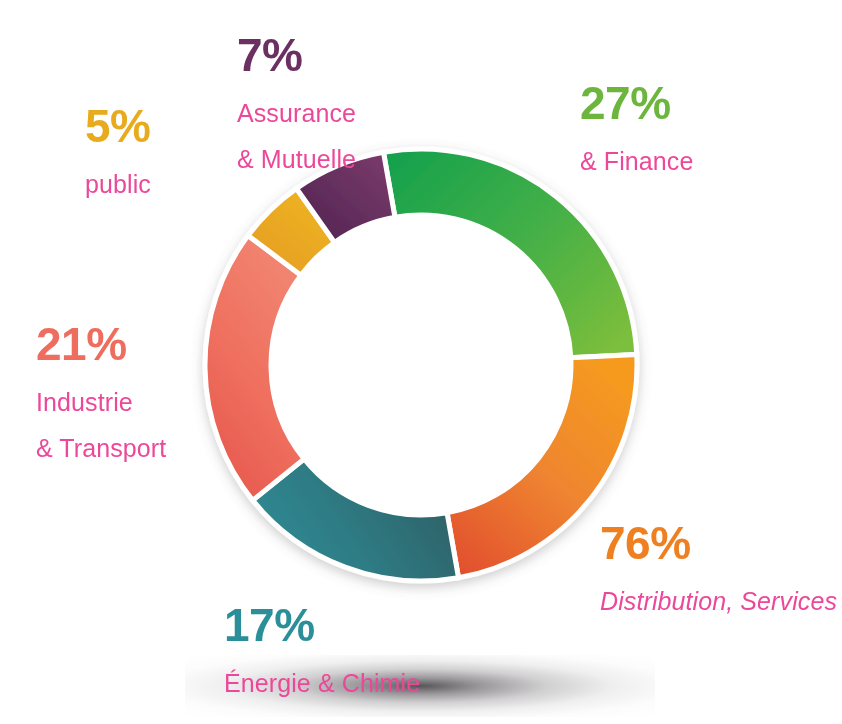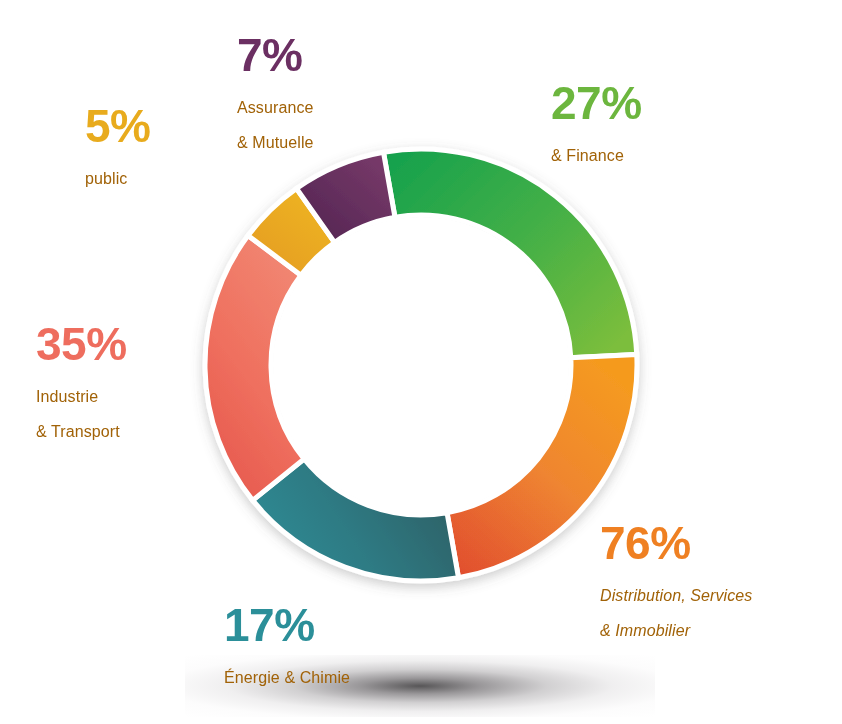--- a/index.html
+++ b/index.html
@@ -48,29 +48,29 @@
     white-space: pre-line;
   }
   .pct {
     font-size: 46px;
     font-weight: bold;
     letter-spacing: -0.5px;
     display: block;
     margin: 0 0 5px 0;
   }
   .cap {
-    font-size: 16px;
+    font-size: 25px;
     font-weight: normal;
-    color: #a16207;
+    color: #ec4899;
     line-height: 1.18;
     display: block;
     letter-spacing: 0.1px;
   }
 
-  #label-banque      { left: 551px; top: 64px;  }
+  #label-banque      { left: 580px; top: 64px;  }
   #label-distribution{ left: 600px; top: 504px; }
   #label-energie     { left: 224px; top: 586px; }
   #label-industrie   { left: 36px;  top: 305px; }
   #label-secteur     { left: 85px;  top: 87px;  }
   #label-assurance   { left: 237px; top: 16px;  }
 
   #label-distribution .cap { white-space: nowrap; font-style: italic; }
   #label-energie .cap      { white-space: nowrap; }
   #label-industrie .cap    { white-space: pre-line; }
 </style>
@@ -138,30 +138,29 @@
   </div>
 
   <div class="label" id="label-banque">
     <span class="pct" style="color:#6cb63e">27%</span>
     <span class="cap">&amp; Finance</span>
   </div>
 
   <div class="label" id="label-distribution">
     <span class="pct" style="color:#ef8022">76%</span>
     <span class="cap">Distribution, Services</span>
-    <span class="cap">&amp; Immobilier</span>
   </div>
 
   <div class="label" id="label-energie">
     <span class="pct" style="color:#2b8f99">17%</span>
     <span class="cap">Énergie &amp; Chimie</span>
   </div>
 
   <div class="label" id="label-industrie">
-    <span class="pct" style="color:#ee6d5e">35%</span>
+    <span class="pct" style="color:#ee6d5e">21%</span>
     <span class="cap">Industrie</span>
     <span class="cap">&amp; Transport</span>
   </div>
 
   <div class="label" id="label-secteur">
     <span class="pct" style="color:#e8ab1d">5%</span>
     <span class="cap">public</span>
   </div>
 
   <div class="label" id="label-assurance">

